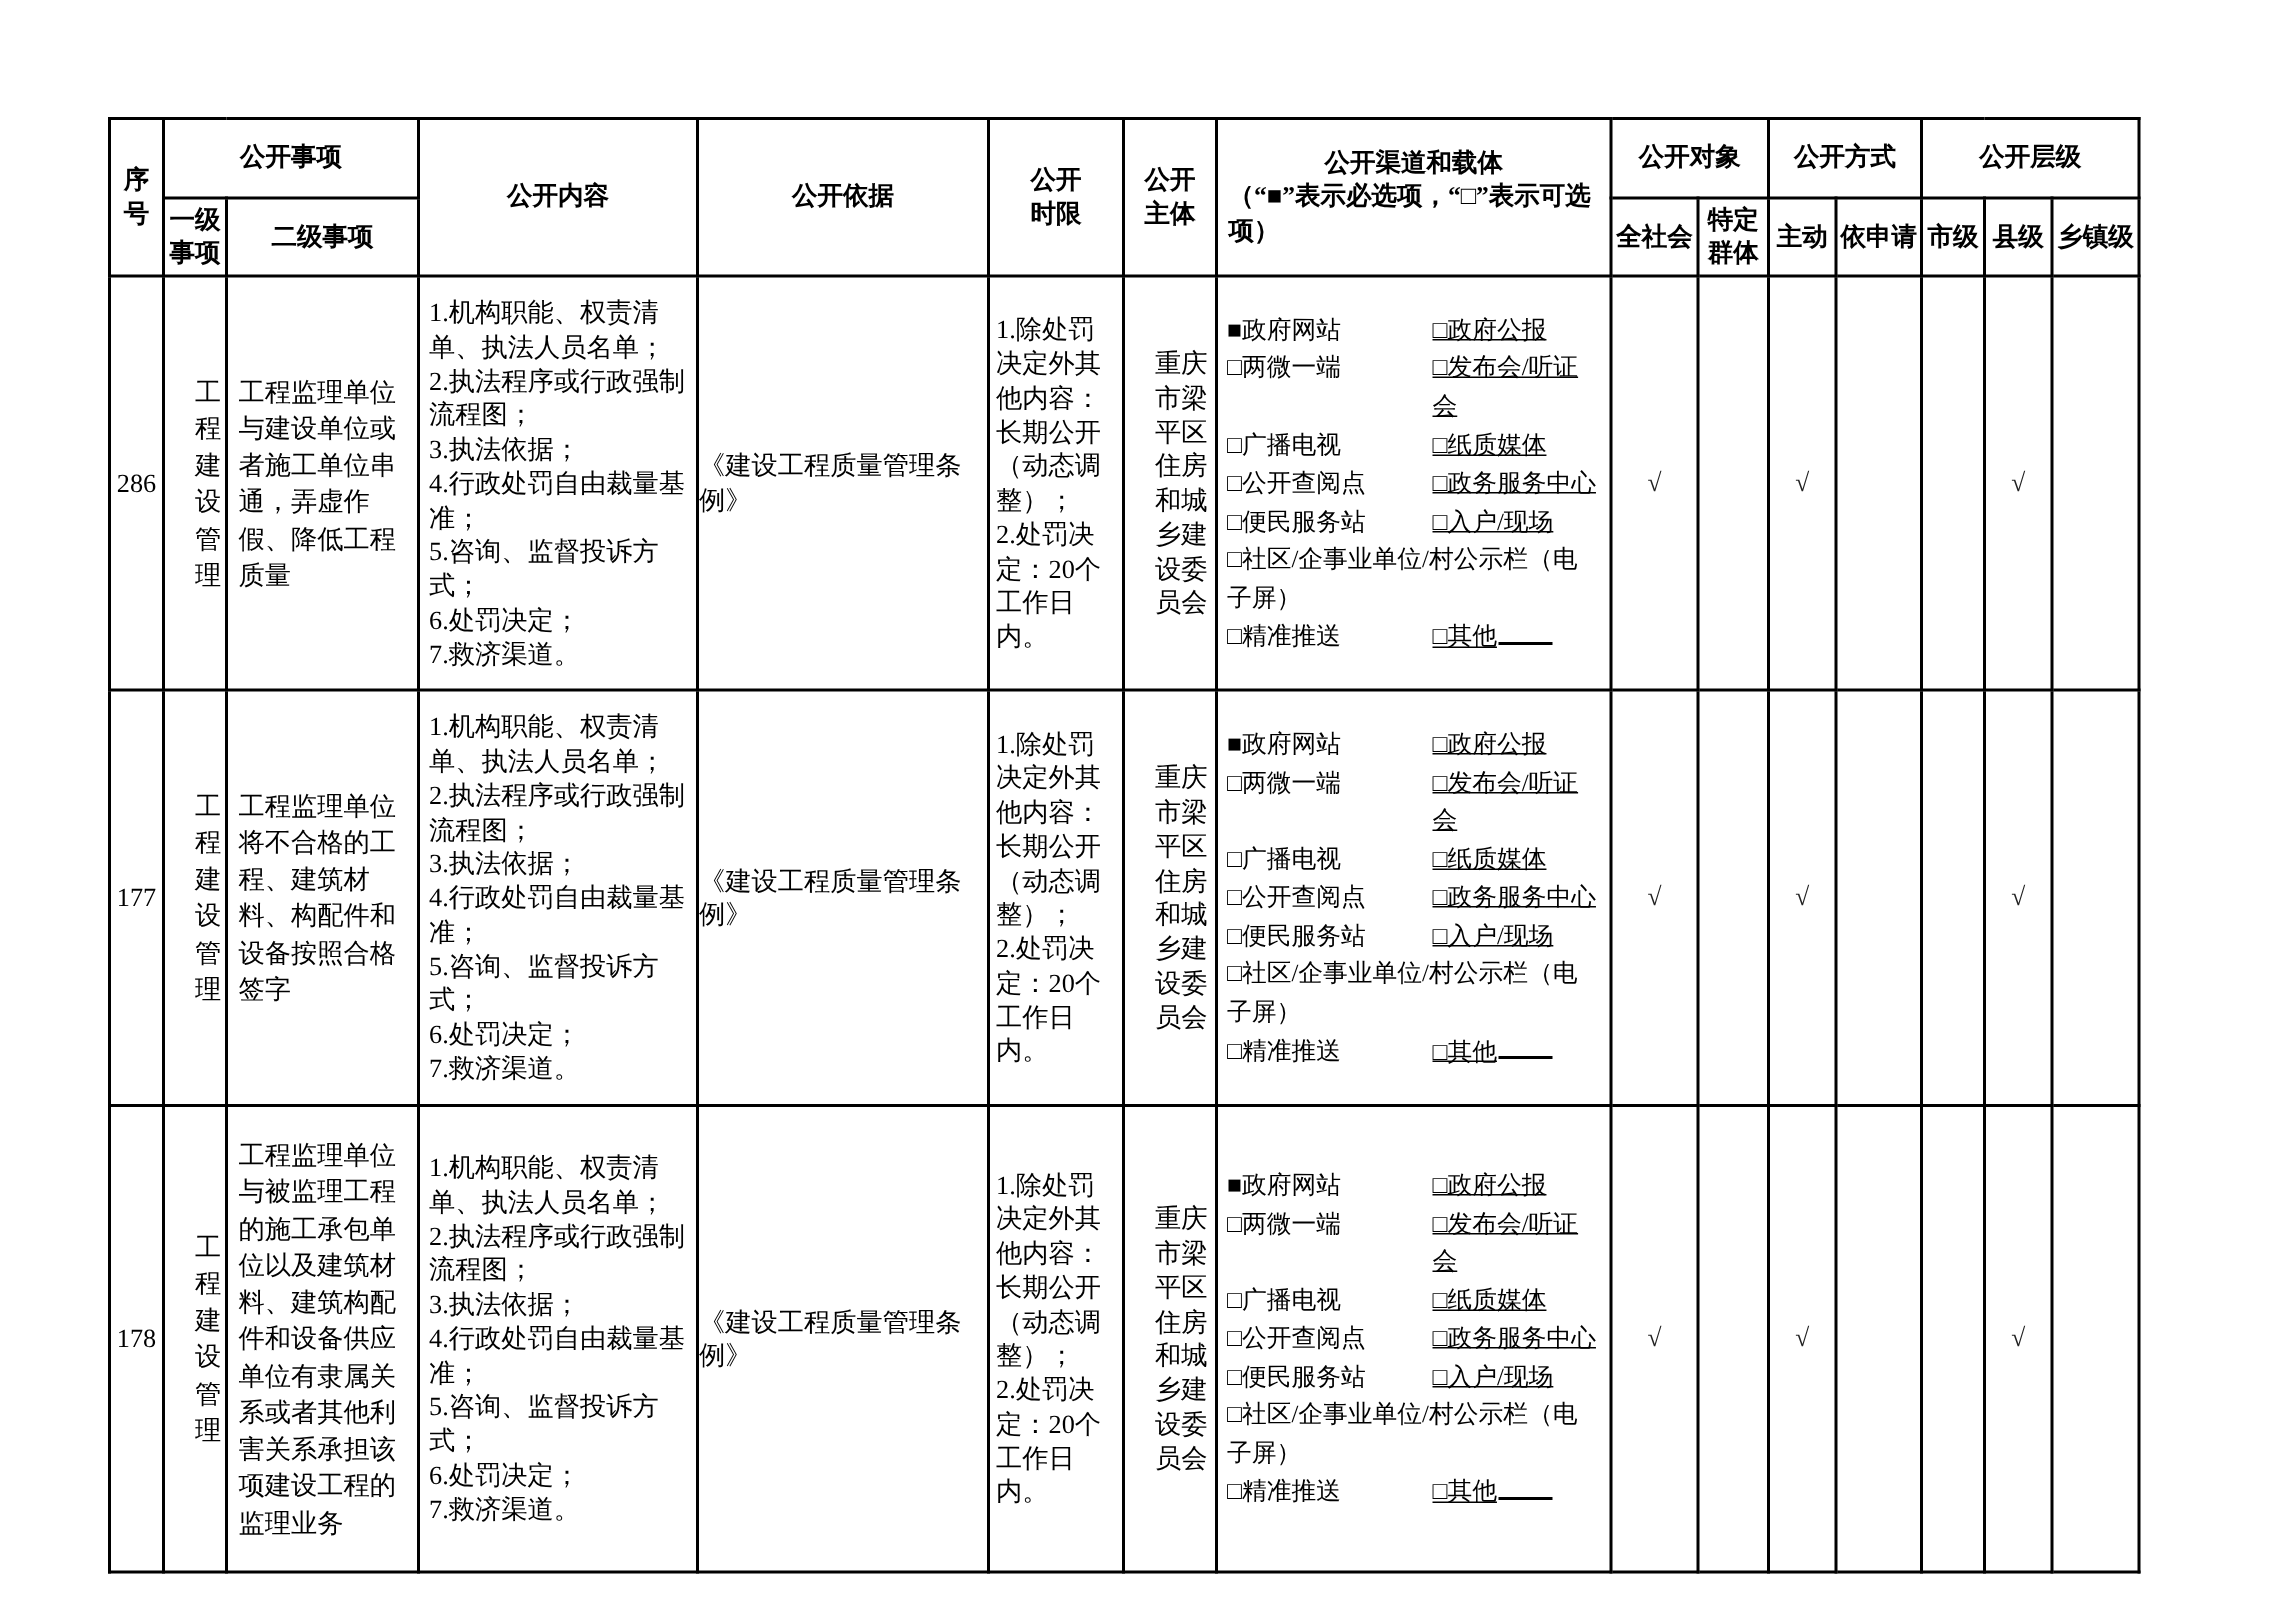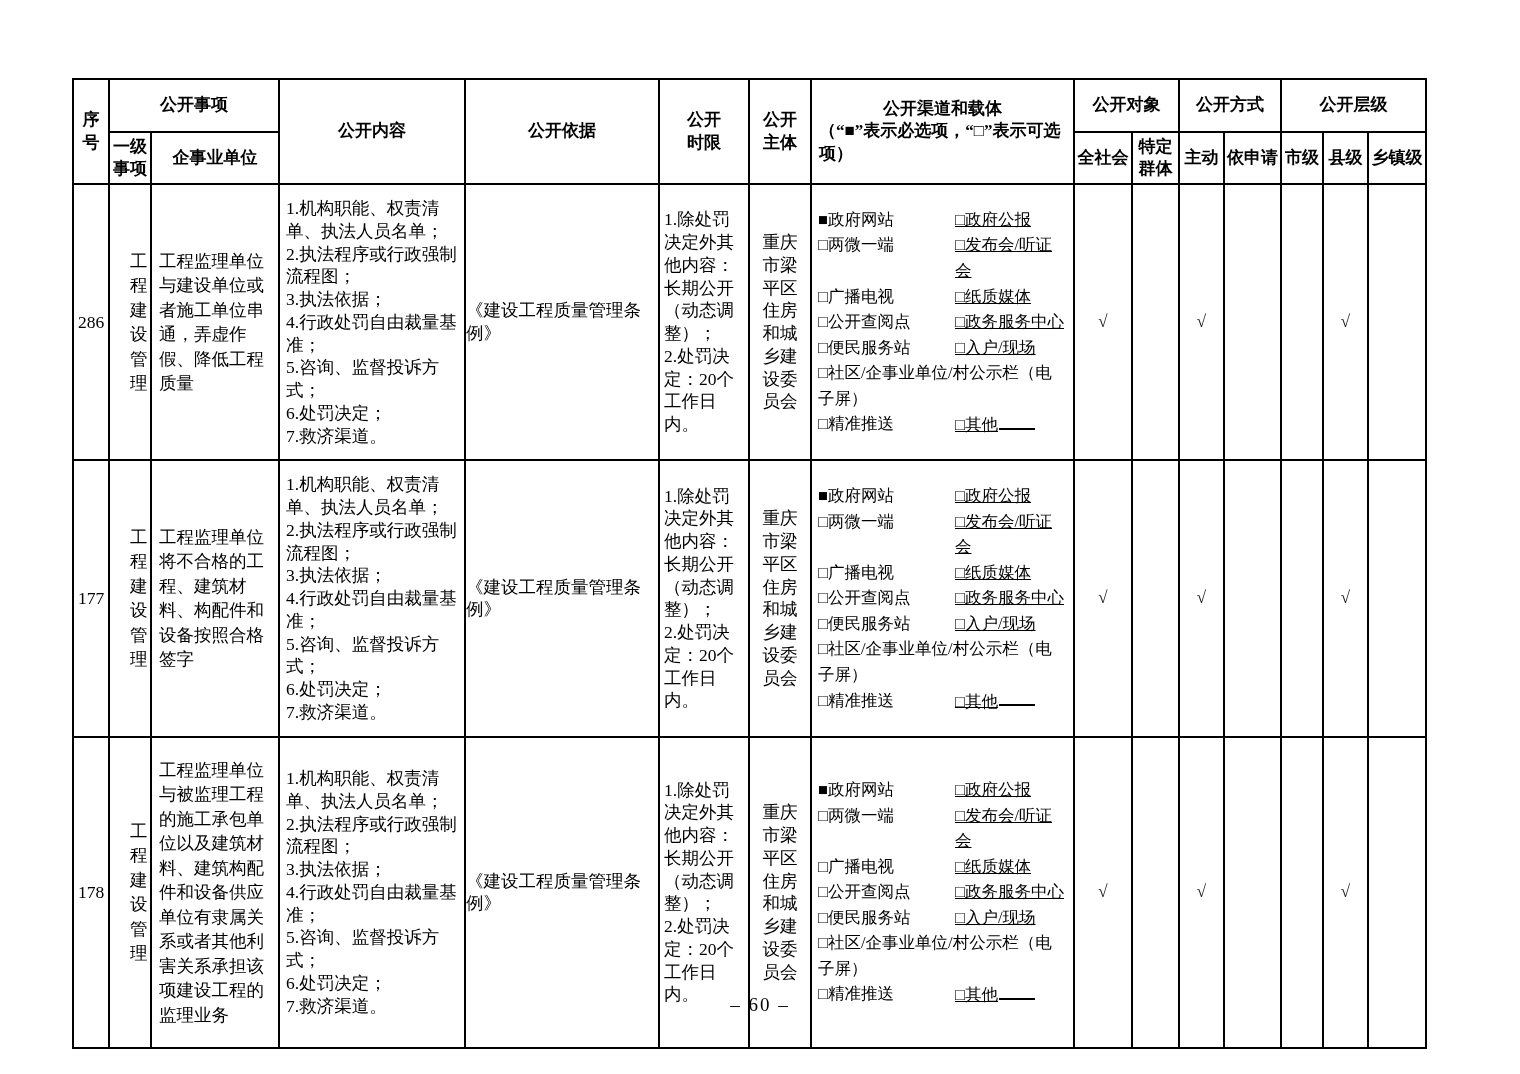--- a/index.html
+++ b/index.html
@@ -13,21 +13,21 @@
   .th-ch{padding:2px 7px;}
   .th-ch .t{text-align:center;}
   .th-ch .n{text-align:left;}
   tbody td{font-size:17.5px;line-height:1.3;}
   .c-serial{text-align:center;}
   .c-l1{text-align:center;padding:0 20px;line-height:1.4;}
   .c-l2{text-align:left;padding:20px 7px;line-height:1.4;}
   .c-content{text-align:left;padding:12px 6px;white-space:pre-line;font-family:Liberation Serif, serif;}
   .c-basis{text-align:left;padding:2px 0;}
   .c-time{text-align:left;padding:2px 4px;white-space:pre-line;}
-  .c-subject{text-align:center;padding:4px 5px;}
+  .c-subject{text-align:right;padding:4px 5px;}
   .c-check{text-align:center;font-size:17px;color:#222;}
   .ch{padding:2px 6px;font-size:16.5px;line-height:1.55;}
   .ch-line{display:flex;}
   .ch-left{width:137px;flex:none;}
   .ch-right{flex:1;text-decoration:underline;}
   .uline{display:inline-block;width:36px;height:1em;border-bottom:2px solid #000;margin-left:1px;}
   .page-number{position:absolute;left:0;top:994px;width:100%;text-align:center;font-size:19px;letter-spacing:2px;}
 </style>
 </head>
 <body>
@@ -62,21 +62,21 @@
         <th rowspan="2" class="th-ch">
           <div class="t">公开渠道和载体</div>
           <div class="n">（“■”表示必选项，“□”表示可选项）</div>
         </th>
         <th colspan="2">公开对象</th>
         <th colspan="2">公开方式</th>
         <th colspan="3">公开层级</th>
       </tr>
       <tr style="height:52px;">
         <th>一级事项</th>
-        <th>企事业单位</th>
+        <th>二级事项</th>
         <th>全社会</th>
         <th>特定群体</th>
         <th>主动</th>
         <th>依申请</th>
         <th>市级</th>
         <th>县级</th>
         <th>乡镇级</th>
       </tr>
     </thead>
     <tbody>
@@ -226,14 +226,13 @@
         <td class="c-check"></td>
         <td class="c-check">√</td>
         <td class="c-check"></td>
         <td class="c-check"></td>
         <td class="c-check">√</td>
         <td class="c-check"></td>
       </tr>
     </tbody>
   </table>
 
-  <div class="page-number">– 60 –</div>
 </div>
 
 </body></html>

